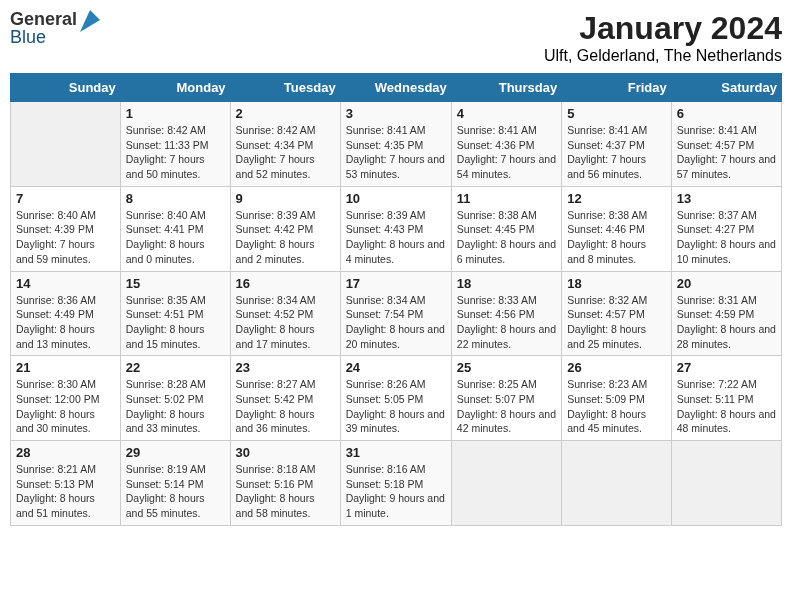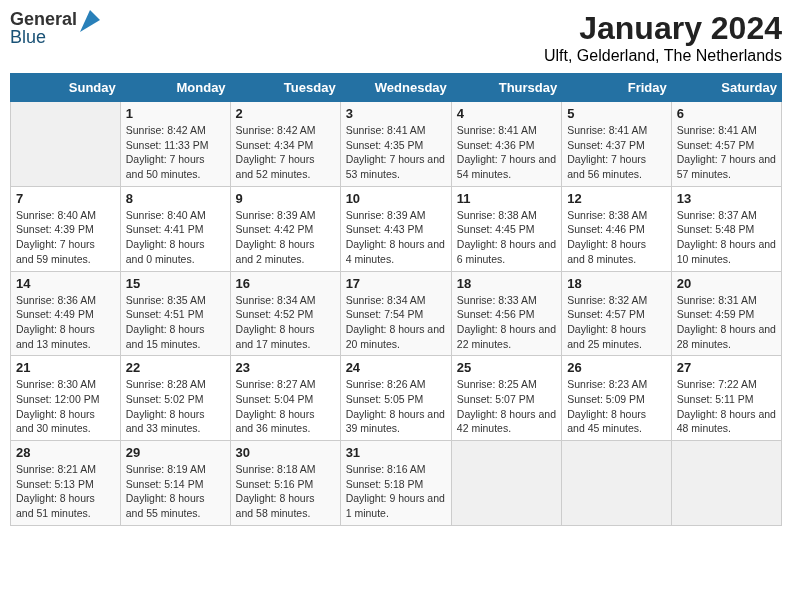--- a/index.html
+++ b/index.html
@@ -174,21 +174,21 @@
         <td>
           <span class="day-number">11</span>
           <div class="day-info"><span>Sunrise: 8:38 AM</span><br><span>Sunset: 4:45 PM</span><br><span>Daylight: 8 hours and 6 minutes.</span></div>
         </td>
         <td>
           <span class="day-number">12</span>
           <div class="day-info"><span>Sunrise: 8:38 AM</span><br><span>Sunset: 4:46 PM</span><br><span>Daylight: 8 hours and 8 minutes.</span></div>
         </td>
         <td>
           <span class="day-number">13</span>
-          <div class="day-info"><span>Sunrise: 8:37 AM</span><br><span>Sunset: 5:48 PM</span><br><span>Daylight: 8 hours and 10 minutes.</span></div>
+          <div class="day-info"><span>Sunrise: 8:37 AM</span><br><span>Sunset: 4:27 PM</span><br><span>Daylight: 8 hours and 10 minutes.</span></div>
         </td>
       </tr>
       <tr>
         <td>
           <span class="day-number">14</span>
           <div class="day-info"><span>Sunrise: 8:36 AM</span><br><span>Sunset: 4:49 PM</span><br><span>Daylight: 8 hours and 13 minutes.</span></div>
         </td>
         <td>
           <span class="day-number">15</span>
           <div class="day-info"><span>Sunrise: 8:35 AM</span><br><span>Sunset: 4:51 PM</span><br><span>Daylight: 8 hours and 15 minutes.</span></div>
@@ -218,21 +218,21 @@
         <td>
           <span class="day-number">21</span>
           <div class="day-info"><span>Sunrise: 8:30 AM</span><br><span>Sunset: 12:00 PM</span><br><span>Daylight: 8 hours and 30 minutes.</span></div>
         </td>
         <td>
           <span class="day-number">22</span>
           <div class="day-info"><span>Sunrise: 8:28 AM</span><br><span>Sunset: 5:02 PM</span><br><span>Daylight: 8 hours and 33 minutes.</span></div>
         </td>
         <td>
           <span class="day-number">23</span>
-          <div class="day-info"><span>Sunrise: 8:27 AM</span><br><span>Sunset: 5:04 PM</span><br><span>Daylight: 8 hours and 36 minutes.</span></div>
+          <div class="day-info"><span>Sunrise: 8:27 AM</span><br><span>Sunset: 5:42 PM</span><br><span>Daylight: 8 hours and 36 minutes.</span></div>
         </td>
         <td>
           <span class="day-number">24</span>
           <div class="day-info"><span>Sunrise: 8:26 AM</span><br><span>Sunset: 5:05 PM</span><br><span>Daylight: 8 hours and 39 minutes.</span></div>
         </td>
         <td>
           <span class="day-number">25</span>
           <div class="day-info"><span>Sunrise: 8:25 AM</span><br><span>Sunset: 5:07 PM</span><br><span>Daylight: 8 hours and 42 minutes.</span></div>
         </td>
         <td>

